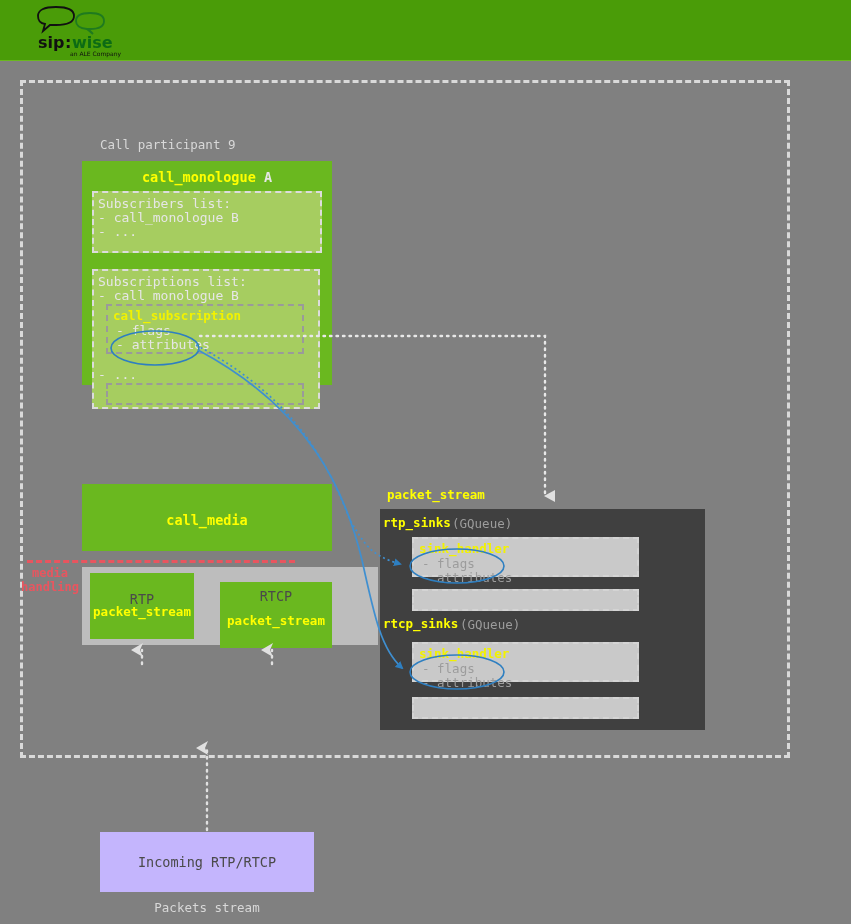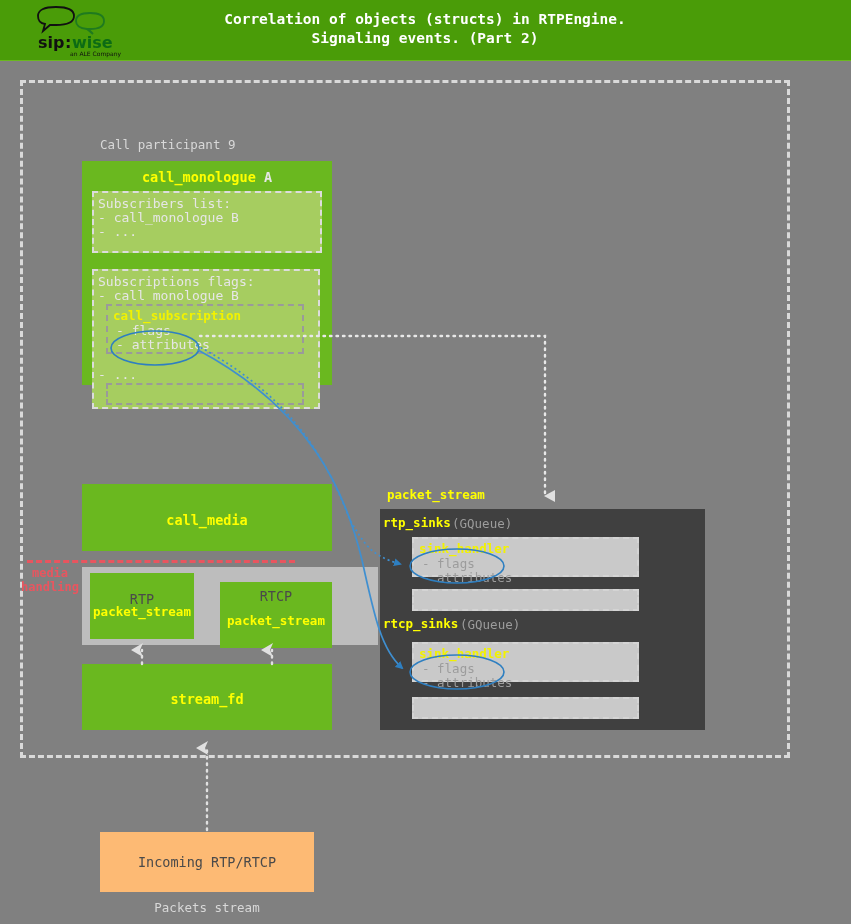--- a/index.html
+++ b/index.html
@@ -134,21 +134,21 @@
     position: absolute;
     left: 27px; top: 560px;
     width: 268px; height: 0;
     border-top: 3px dashed #e8555f;
   }
 
   #incoming-box {
     position: absolute;
     left: 100px; top: 832px;
     width: 214px; height: 60px;
-    background: #fdba74;
+    background: #c4b5fd;
   }
   #incoming-label {
     position: absolute;
     left: 0; top: 22px;
     width: 214px;
     text-align: center;
     color: #4a4a4a;
     font-size: 13.5px;
   }
   #packets-stream-label {
@@ -181,41 +181,39 @@
     <div id="logo">
       <svg width="102" height="54" viewBox="0 0 102 54" xmlns="http://www.w3.org/2000/svg">
         <path d="M8 12 Q8 3 26 3 Q44 3 44 12 Q44 21 26 21 L20 21 L13 27 L15 20 Q8 19 8 12 Z" fill="none" stroke="#111111" stroke-width="1.8"></path>
         <path d="M46 17 Q46 9 60 9 Q74 9 74 17 Q74 25 60 25 L58 25 L63 30 L57 25 Q46 24 46 17 Z" fill="none" stroke="#1f7a1f" stroke-width="1.8"></path>
         <text x="8" y="44" font-family="DejaVu Sans, sans-serif" font-size="16" font-weight="bold" fill="#111111">sip</text>
         <text x="35" y="44" font-family="DejaVu Sans, sans-serif" font-size="16" font-weight="bold" fill="#111111">:</text>
         <text x="42" y="44" font-family="DejaVu Sans, sans-serif" font-size="16" font-weight="bold" fill="#0c6b14">wise</text>
         <text x="40" y="52" font-family="DejaVu Sans, sans-serif" font-size="6" fill="#111111">an ALE Company</text>
       </svg>
     </div>
-    <div id="header-title">Correlation of objects (structs) in RTPEngine.
-Signaling events. (Part 2)</div>
   </div>
 
   <div id="outer-frame"></div>
 
   <div class="label-plain" style="left:100px; top:137px;">Call participant 9</div>
 
   <div class="greenbox" style="left:82px; top:161px; width:250px; height:224px;">
     <div class="boxtitle-center" style="top:6px;">
       <span class="label-yellow" style="position:relative;">call_monologue</span><span class="label-white-plain" style="position:relative; font-weight:bold; font-size:13.5px;"> A</span>
     </div>
 
     <div class="lightgreen" style="left:10px; top:30px; width:230px; height:62px;">
       <div class="label-white-plain" style="left:4px; top:3px;">Subscribers list:</div>
       <div class="label-white-plain" style="left:4px; top:17px;">- call_monologue B</div>
       <div class="label-white-plain" style="left:4px; top:31px;">- ...</div>
     </div>
 
     <div class="lightgreen" style="left:10px; top:108px; width:228px; height:140px;">
-      <div class="label-white-plain" style="left:4px; top:3px;">Subscriptions flags:</div>
+      <div class="label-white-plain" style="left:4px; top:3px;">Subscriptions list:</div>
       <div class="label-white-plain" style="left:4px; top:17px;">- call monologue B</div>
 
       <div class="dashbox-dark" style="left:12px; top:33px; width:198px; height:50px;">
         <div class="label-yellow-soft" style="left:5px; top:2px;">call_subscription</div>
         <div class="label-white-plain" style="left:8px; top:17px;">- flags</div>
         <div class="label-white-plain" style="left:8px; top:31px;">- attributes</div>
       </div>
 
       <div class="label-white-plain" style="left:4px; top:96px;">- ...</div>
       <div class="dashbox-dark" style="left:12px; top:112px; width:198px; height:22px;"></div>
@@ -245,25 +243,20 @@
 
   <div class="greenbox" style="left:220px; top:582px; width:112px; height:66px;">
     <div class="boxtitle-center" style="top:4px;">
       <span class="label-dark" style="position:relative;">RTCP</span>
     </div>
     <div class="boxtitle-center" style="top:28px;">
       <span class="label-yellow" style="position:relative; font-size:12.5px;">packet_stream</span>
     </div>
   </div>
 
-  <div class="greenbox" style="left:82px; top:664px; width:250px; height:66px;">
-    <div class="boxtitle-center" style="top:25px;">
-      <span class="label-yellow" style="position:relative;">stream_fd</span>
-    </div>
-  </div>
 
   <div class="label-yellow" style="left:387px; top:487px; font-size:12.5px;">packet_stream</div>
 
   <div class="graypanel" style="left:380px; top:509px; width:325px; height:221px;">
 
     <div class="label-yellow" style="left:3px; top:6px; font-size:12.5px;">rtp_sinks</div>
     <div class="label-gray-small" style="left:72px; top:7px;">(GQueue)</div>
 
     <div class="graybox" style="left:32px; top:28px; width:227px; height:40px;">
       <div class="label-yellow-soft" style="left:5px; top:2px;">sink_handler</div>

